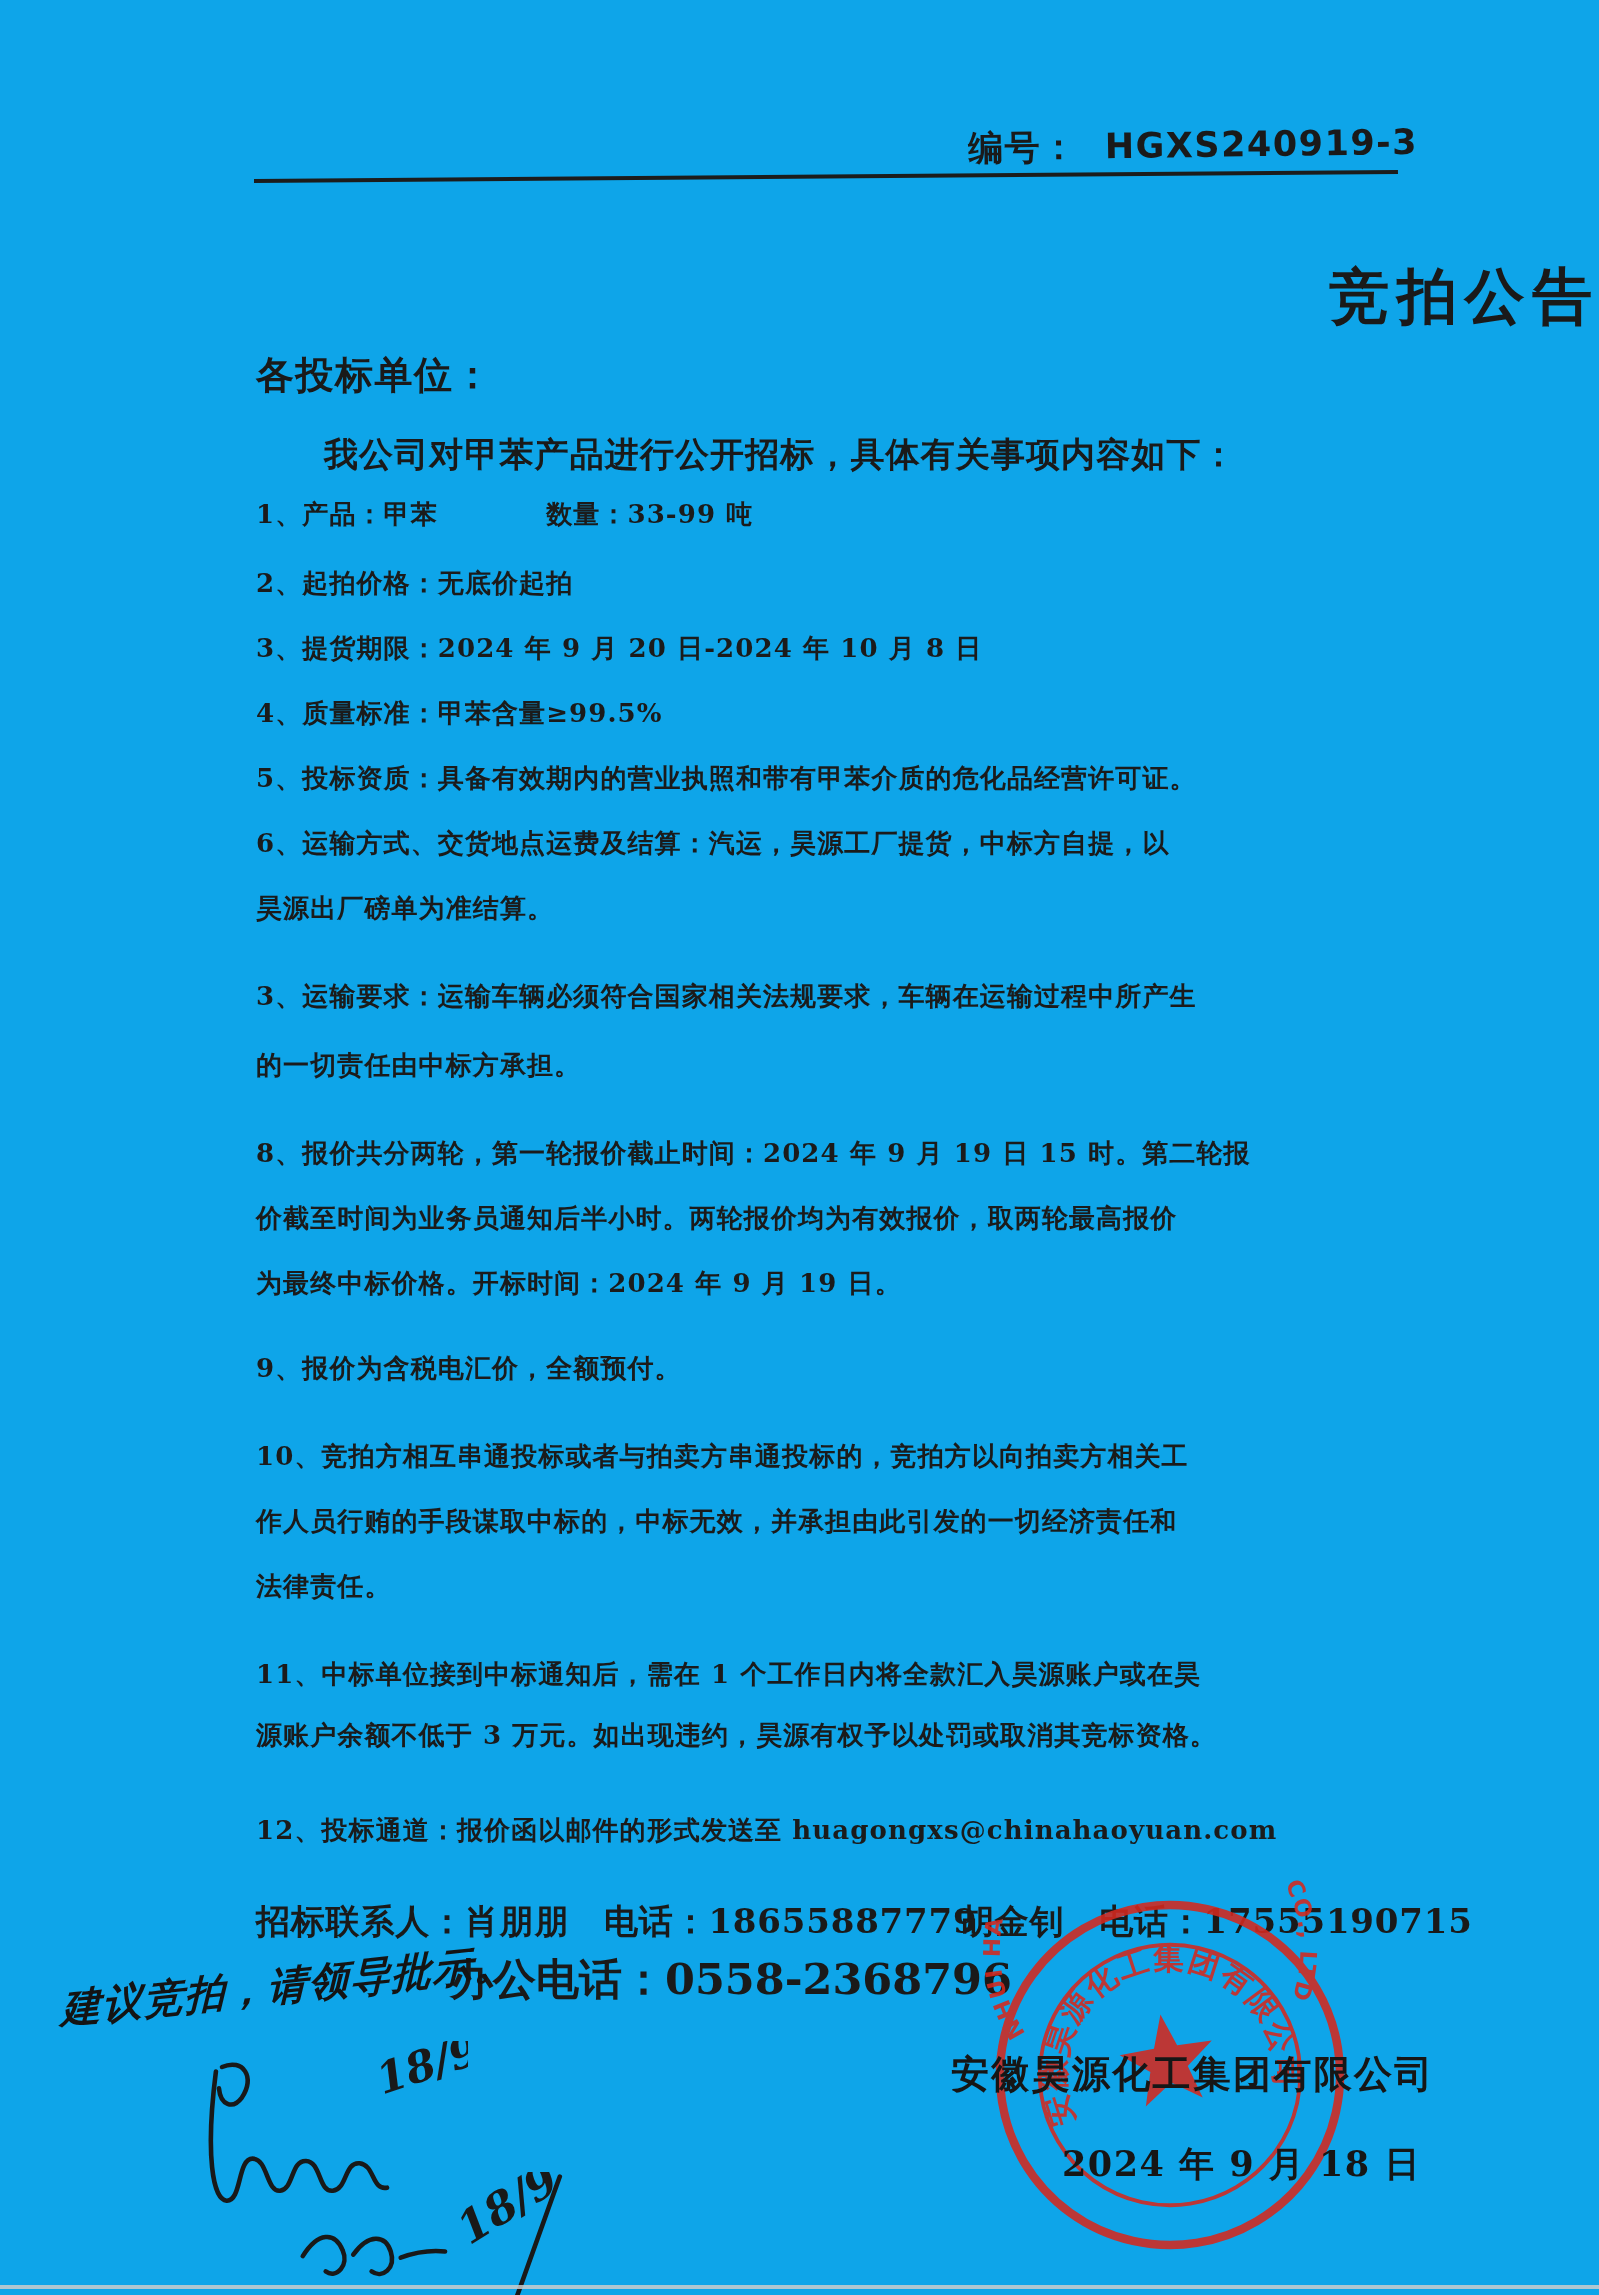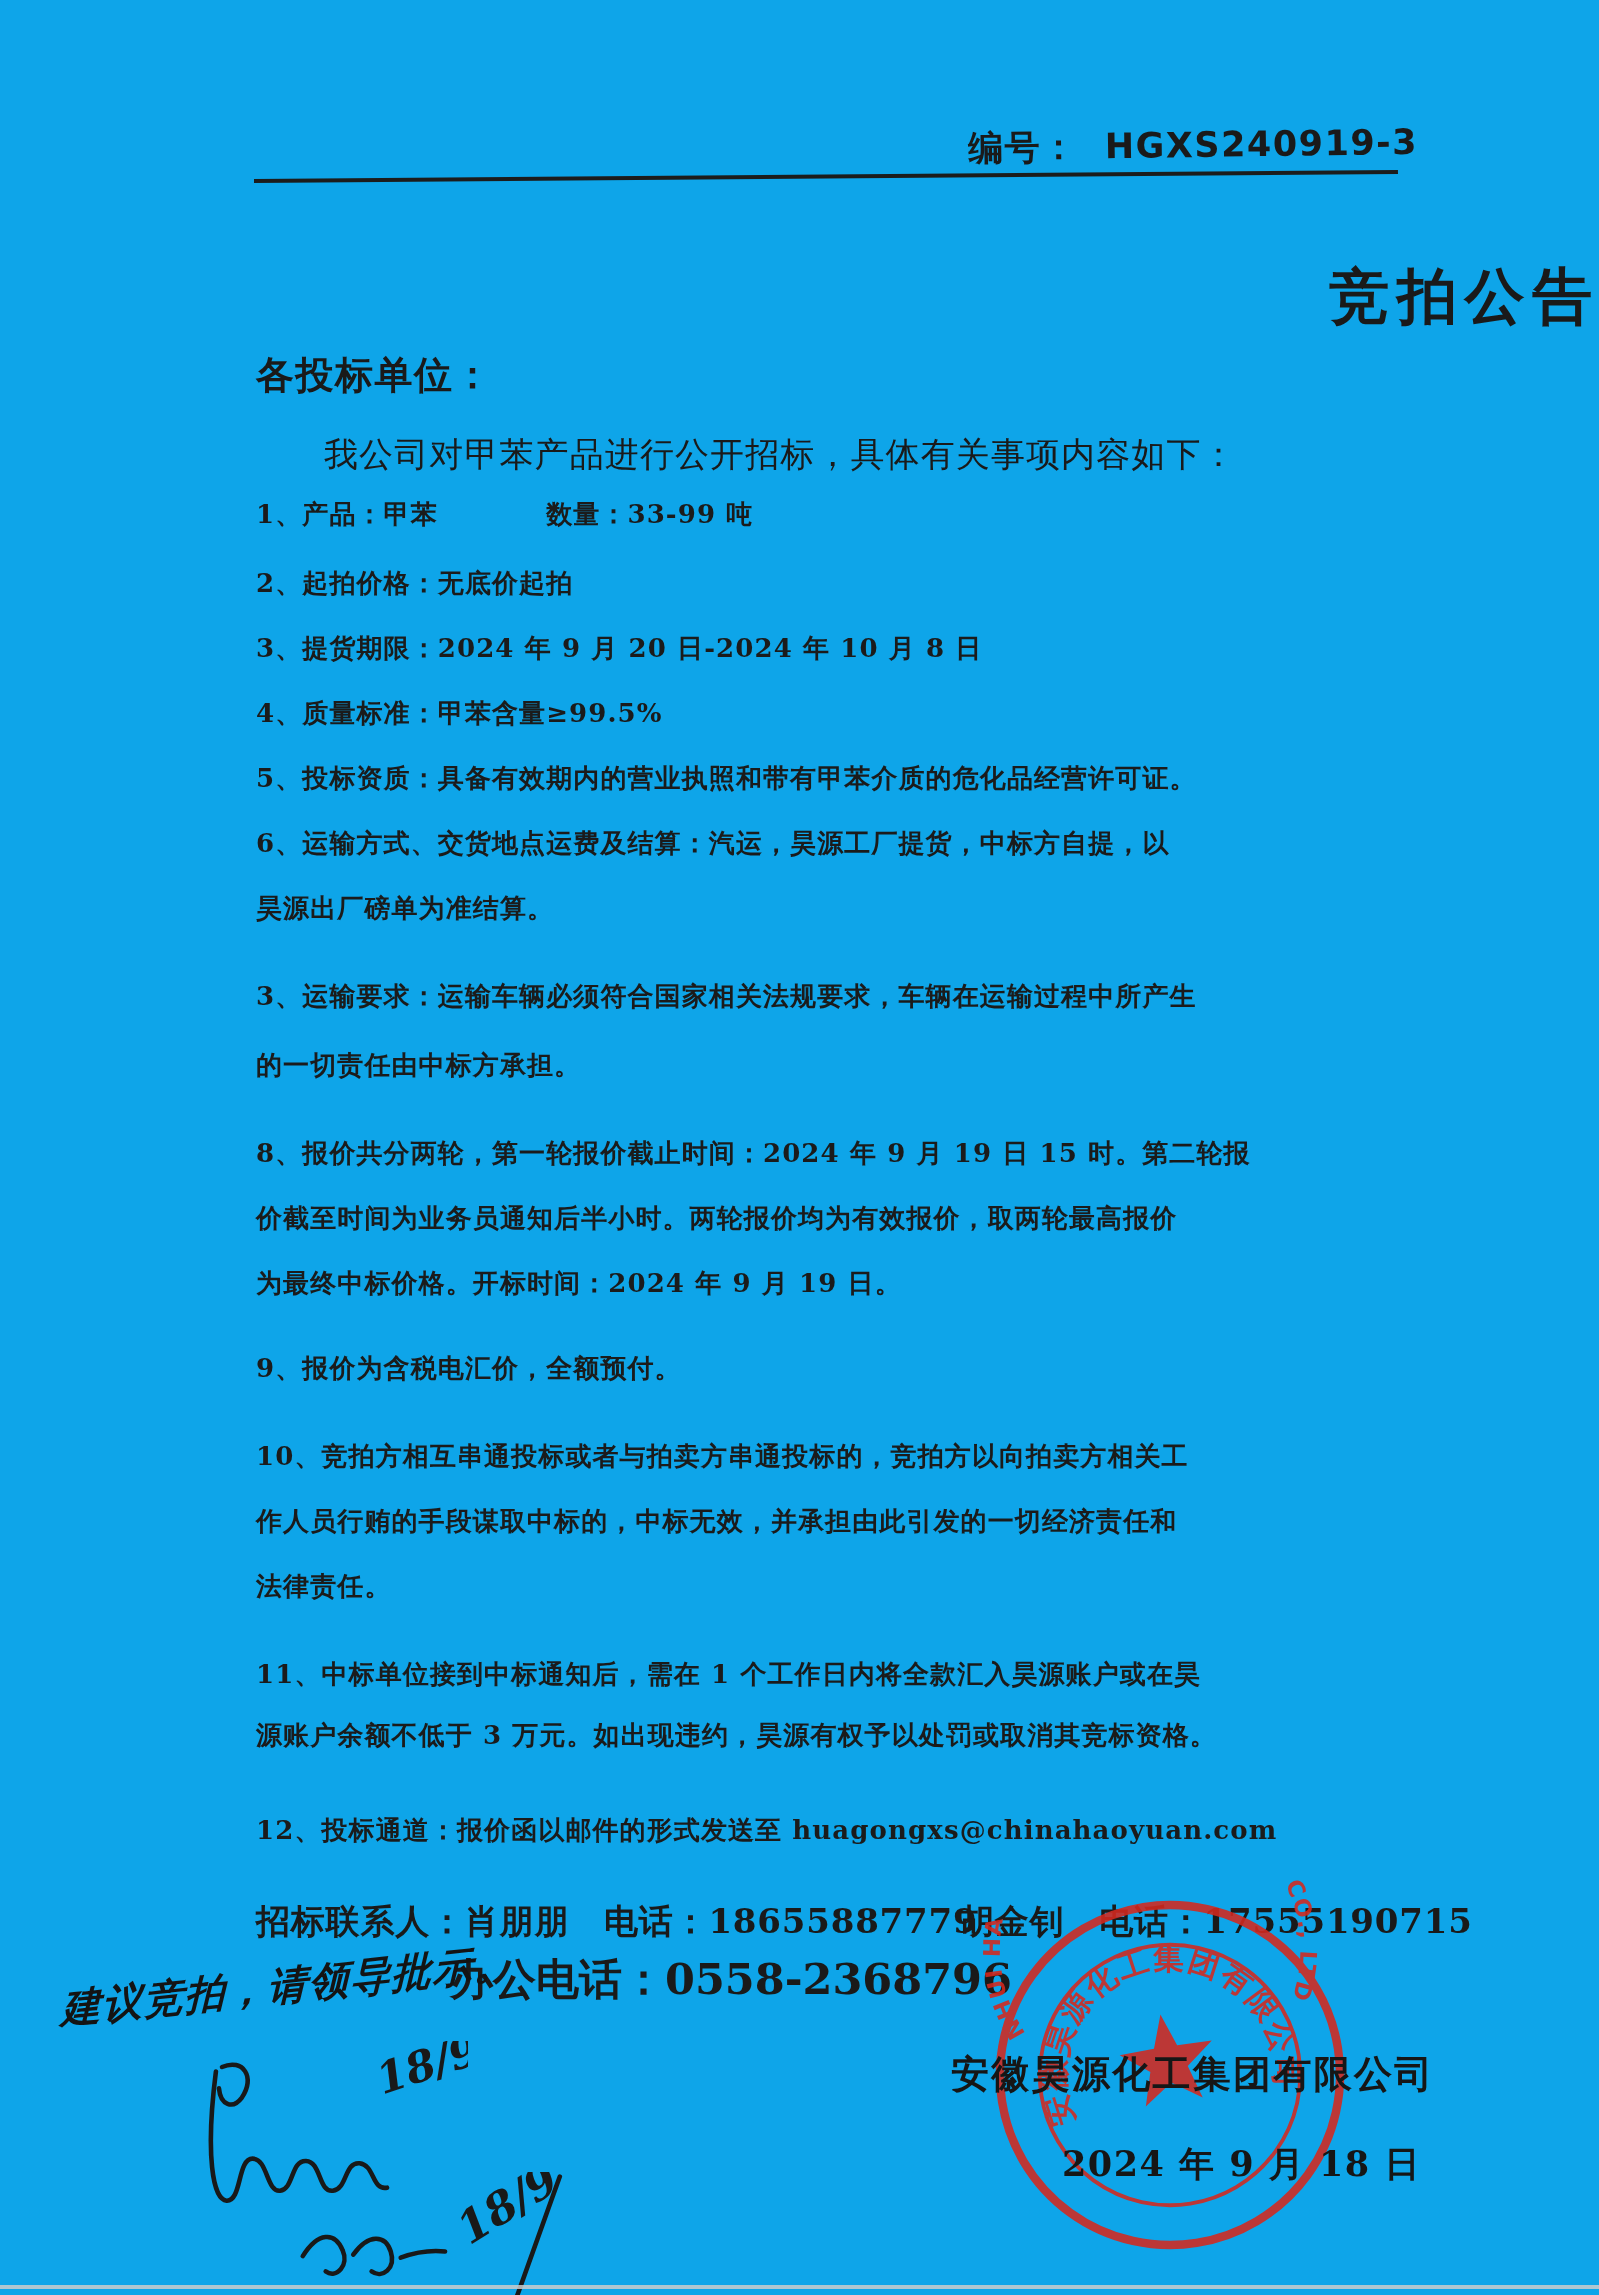--- a/index.html
+++ b/index.html
@@ -25,21 +25,21 @@
     position:absolute;top:257px;left:0;width:1600px;
     text-align:right;font-size:60px;font-weight:700;letter-spacing:7.7px;
     font-family:"DejaVu Serif","Liberation Serif",serif;
   }
   .salut{
     position:absolute;top:350px;left:256px;
     font-size:38px;font-weight:700;letter-spacing:1.5px;white-space:pre;
   }
   .intro{
     position:absolute;top:432px;left:324px;
-    font-size:34px;font-weight:400;letter-spacing:1.1px;white-space:pre;
+    font-size:34px;font-weight:700;letter-spacing:1.1px;white-space:pre;
   }
   .bl{
     position:absolute;left:256px;
     font-size:26px;font-weight:600;letter-spacing:1.1px;
     white-space:pre;color:#1b1b1b;
   }
   .contact{position:absolute;font-size:34px;font-weight:600;letter-spacing:0.8px;white-space:pre;}
   .office{position:absolute;top:1951px;left:450px;font-size:43px;font-weight:600;white-space:pre;}
   .hand-note{
     position:absolute;top:1982px;left:61px;width:428px;

